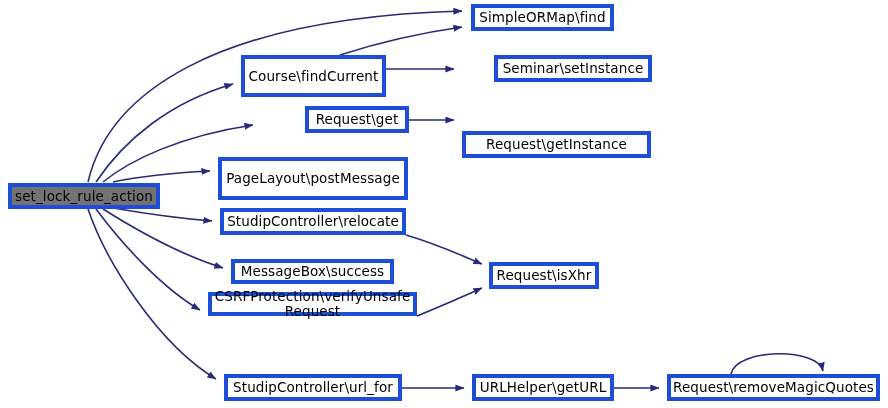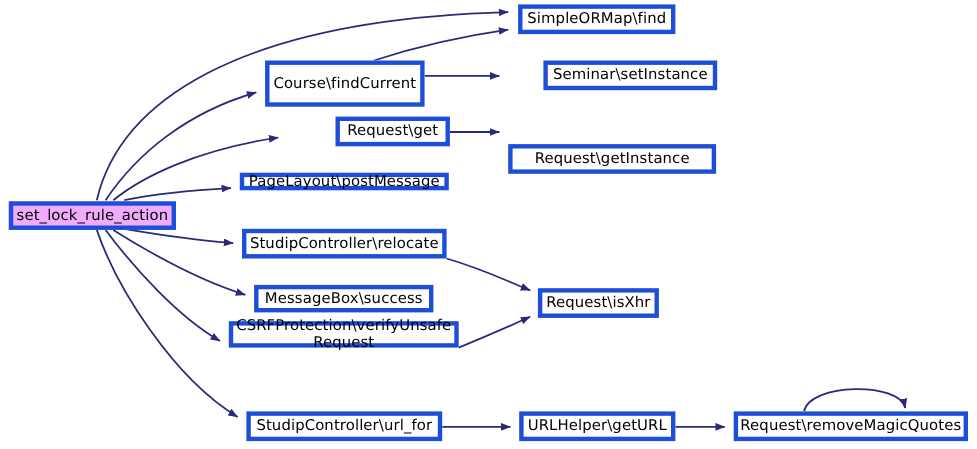--- a/index.html
+++ b/index.html
@@ -14,21 +14,21 @@
     color:#000000;
     font-size:13.5px;
     line-height:15px;
     display:flex;
     align-items:center;
     justify-content:flex-end;
     text-align:center;
     white-space:pre-line;
     letter-spacing:0.1px;
   }
-  .node.root{background:#f0abfc;}
+  .node.root{background:#737373;}
   .node span{display:block;width:100%;}
 </style>
 </head>
 <body>
 
 <div id="canvas">
 
   <svg id="edges" viewBox="0 0 888 408" xmlns="http://www.w3.org/2000/svg">
     <defs>
       <marker id="arrow" markerWidth="9" markerHeight="7" refX="8.6" refY="3.5" orient="auto" markerUnits="userSpaceOnUse">
@@ -71,21 +71,21 @@
     </g>
   </svg>
 
   <div id="node-layer">
       <div class="node root" style="left: 8px; top: 183px; width: 152px; height: 26px;"><span>set_lock_rule_action</span></div>
       <div class="node" style="left: 471px; top: 4px; width: 143px; height: 27px;"><span>SimpleORMap\find</span></div>
       <div class="node" style="left: 241px; top: 55px; width: 145px; height: 42px;"><span>Course\findCurrent</span></div>
       <div class="node" style="left: 462px; top: 55px; width: 158px; height: 27px; margin-left: 32px;"><span>Seminar\setInstance</span></div>
       <div class="node" style="left: 261px; top: 106px; width: 104px; height: 27px; margin-left: 44px;"><span>Request\get</span></div>
       <div class="node" style="left: 462px; top: 106px; width: 189px; height: 27px; margin-top: 25px;"><span>Request\getInstance</span></div>
-      <div class="node" style="left: 218px; top: 157px; width: 190px; height: 16px;"><span>PageLayout\postMessage</span></div>
+      <div class="node" style="left: 218px; top: 157px; width: 190px; height: 43px;"><span>PageLayout\postMessage</span></div>
       <div class="node" style="left: 220px; top: 208px; width: 186px; height: 27px;"><span>StudipController\relocate</span></div>
       <div class="node" style="left: 231px; top: 259px; width: 163px; height: 25px;"><span>MessageBox\success</span></div>
       <div class="node" style="left: 489px; top: 262px; width: 110px; height: 27px;"><span>Request\isXhr</span></div>
       <div class="node" style="left: 208px; top: 292px; width: 209px; height: 24px;"><span>CSRFProtection\verifyUnsafe
 Request</span></div>
       <div class="node" style="left: 224px; top: 374px; width: 178px; height: 27px;"><span>StudipController\url_for</span></div>
       <div class="node" style="left: 472px; top: 374px; width: 142px; height: 27px;"><span>URLHelper\getURL</span></div>
       <div class="node" style="left: 667px; top: 374px; width: 213px; height: 27px;"><span>Request\removeMagicQuotes</span></div>
     </div>
 

